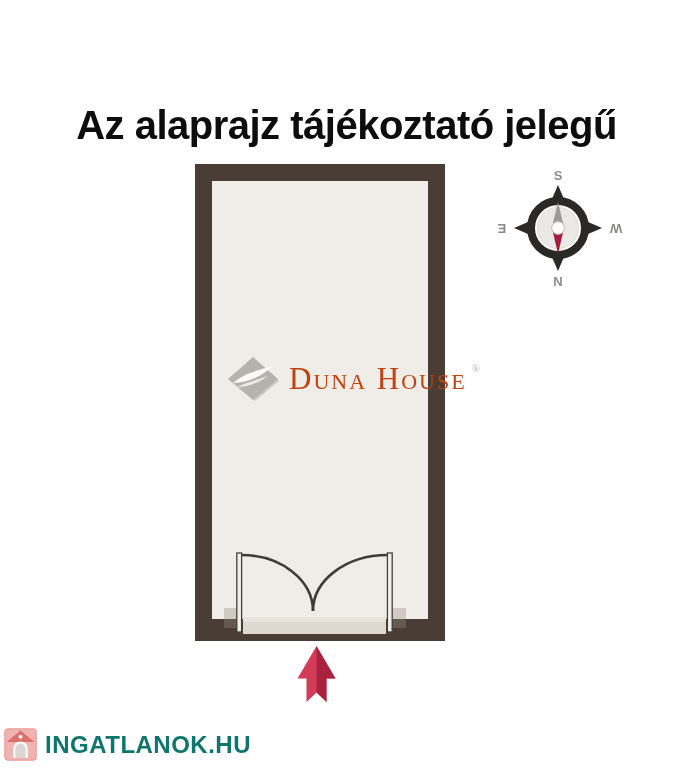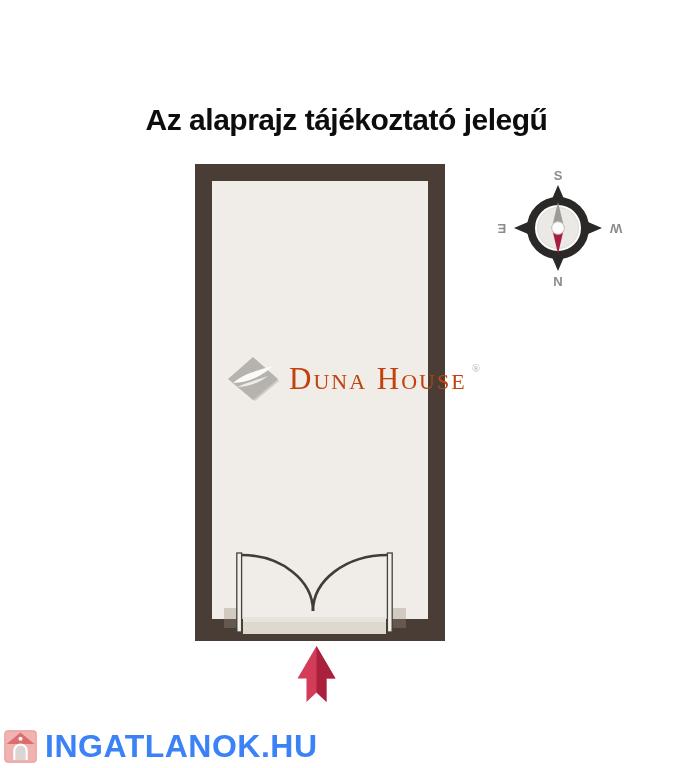--- a/index.html
+++ b/index.html
@@ -10,21 +10,21 @@
     background: #ffffff;
     overflow: hidden;
     font-family: "Liberation Sans", sans-serif;
   }
   .title {
     position: absolute;
     top: 103px;
     left: 0;
     width: 100%;
     text-align: center;
-    font-size: 30px;
+    font-size: 40px;
     font-weight: bold;
     letter-spacing: -0.5px;
     color: #0d0d0d;
   }
   #plan-svg {
     position: absolute;
     left: 0;
     top: 0;
     z-index: 1;
   }
@@ -65,24 +65,24 @@
   .footer-logo {
     position: absolute;
     left: 4px;
     top: 728px;
     display: flex;
     align-items: center;
     gap: 8px;
     z-index: 2;
   }
   .footer-logo .footer-text {
-    font-size: 32px;
+    font-size: 24px;
     font-weight: bold;
     letter-spacing: 0.5px;
-    color: #3b82f6;
+    color: #0f766e;
     white-space: nowrap;
   }
 </style>
 </head>
 <body>
 
 <div id="canvas">
 
   <div class="title">Az alaprajz tájékoztató jelegű</div>
 

